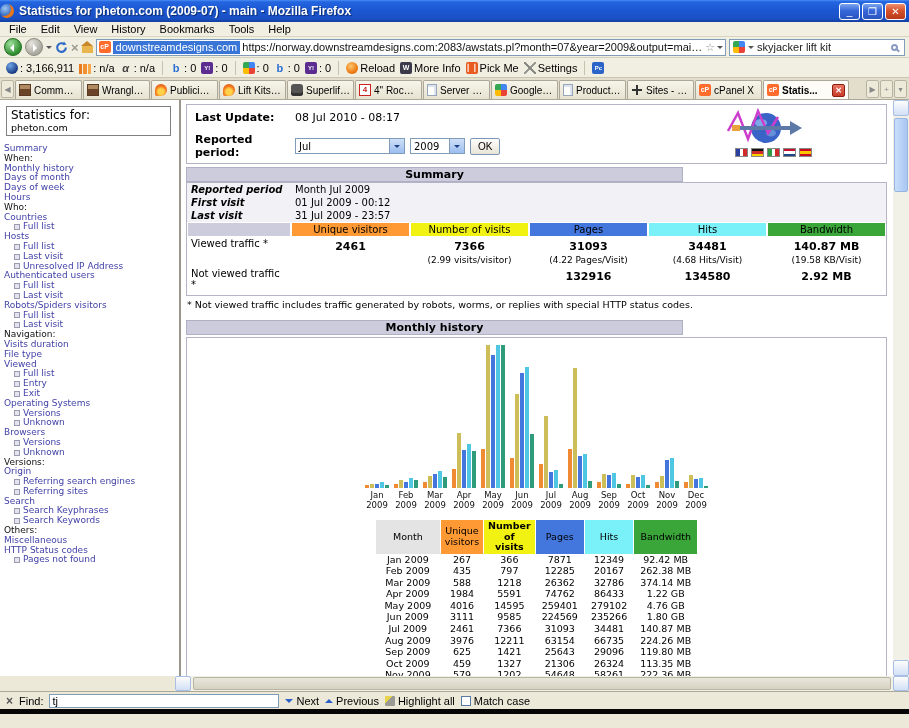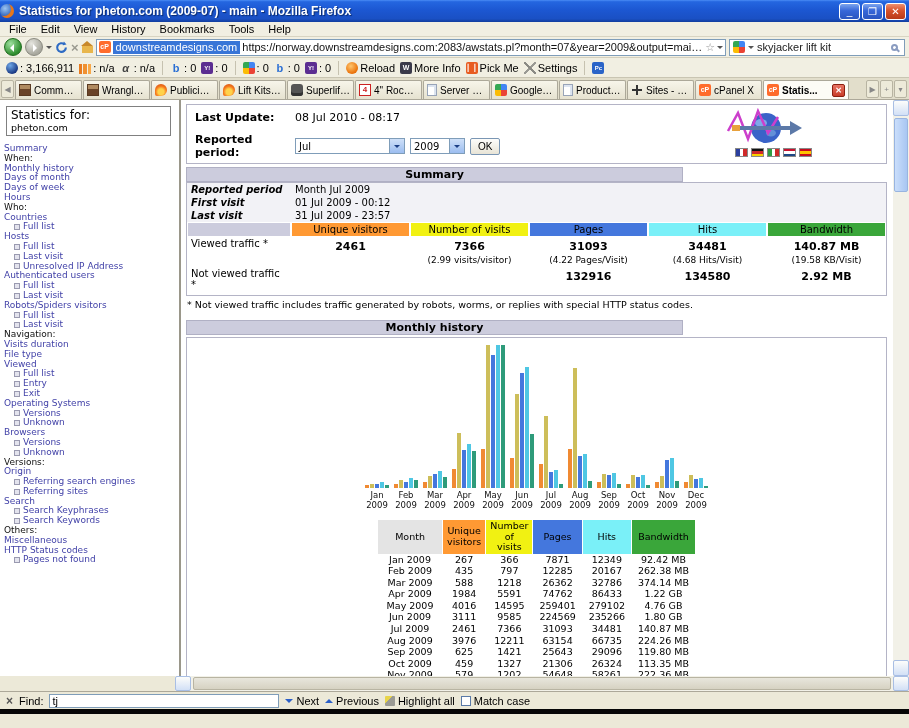--- a/index.html
+++ b/index.html
@@ -721,21 +721,21 @@
                 <div>Dec</div>
                 <div>2009</div>
               </div>
             </div>
           </div>
         <table class="mh-table">
           <thead>
               <tr>
                 <th class="mo-h" style="width: 64px;">Month</th>
                 <th style="background: rgb(255, 153, 51);">Unique<br>visitors</th>
-                <th style="background: rgb(241, 241, 18);">Number<br>of<br>visits</th>
+                <th style="background: rgb(241, 241, 18); font-weight: bold;">Number<br>of<br>visits</th>
                 <th style="background: rgb(68, 119, 221);">Pages</th>
                 <th style="background: rgb(122, 240, 248);">Hits</th>
                 <th style="background: rgb(58, 166, 58);">Bandwidth</th>
               </tr>
             </thead>
           <tbody>
               <tr>
                 <td>Jan 2009</td>
                 <td>267</td>
                 <td>366</td>

